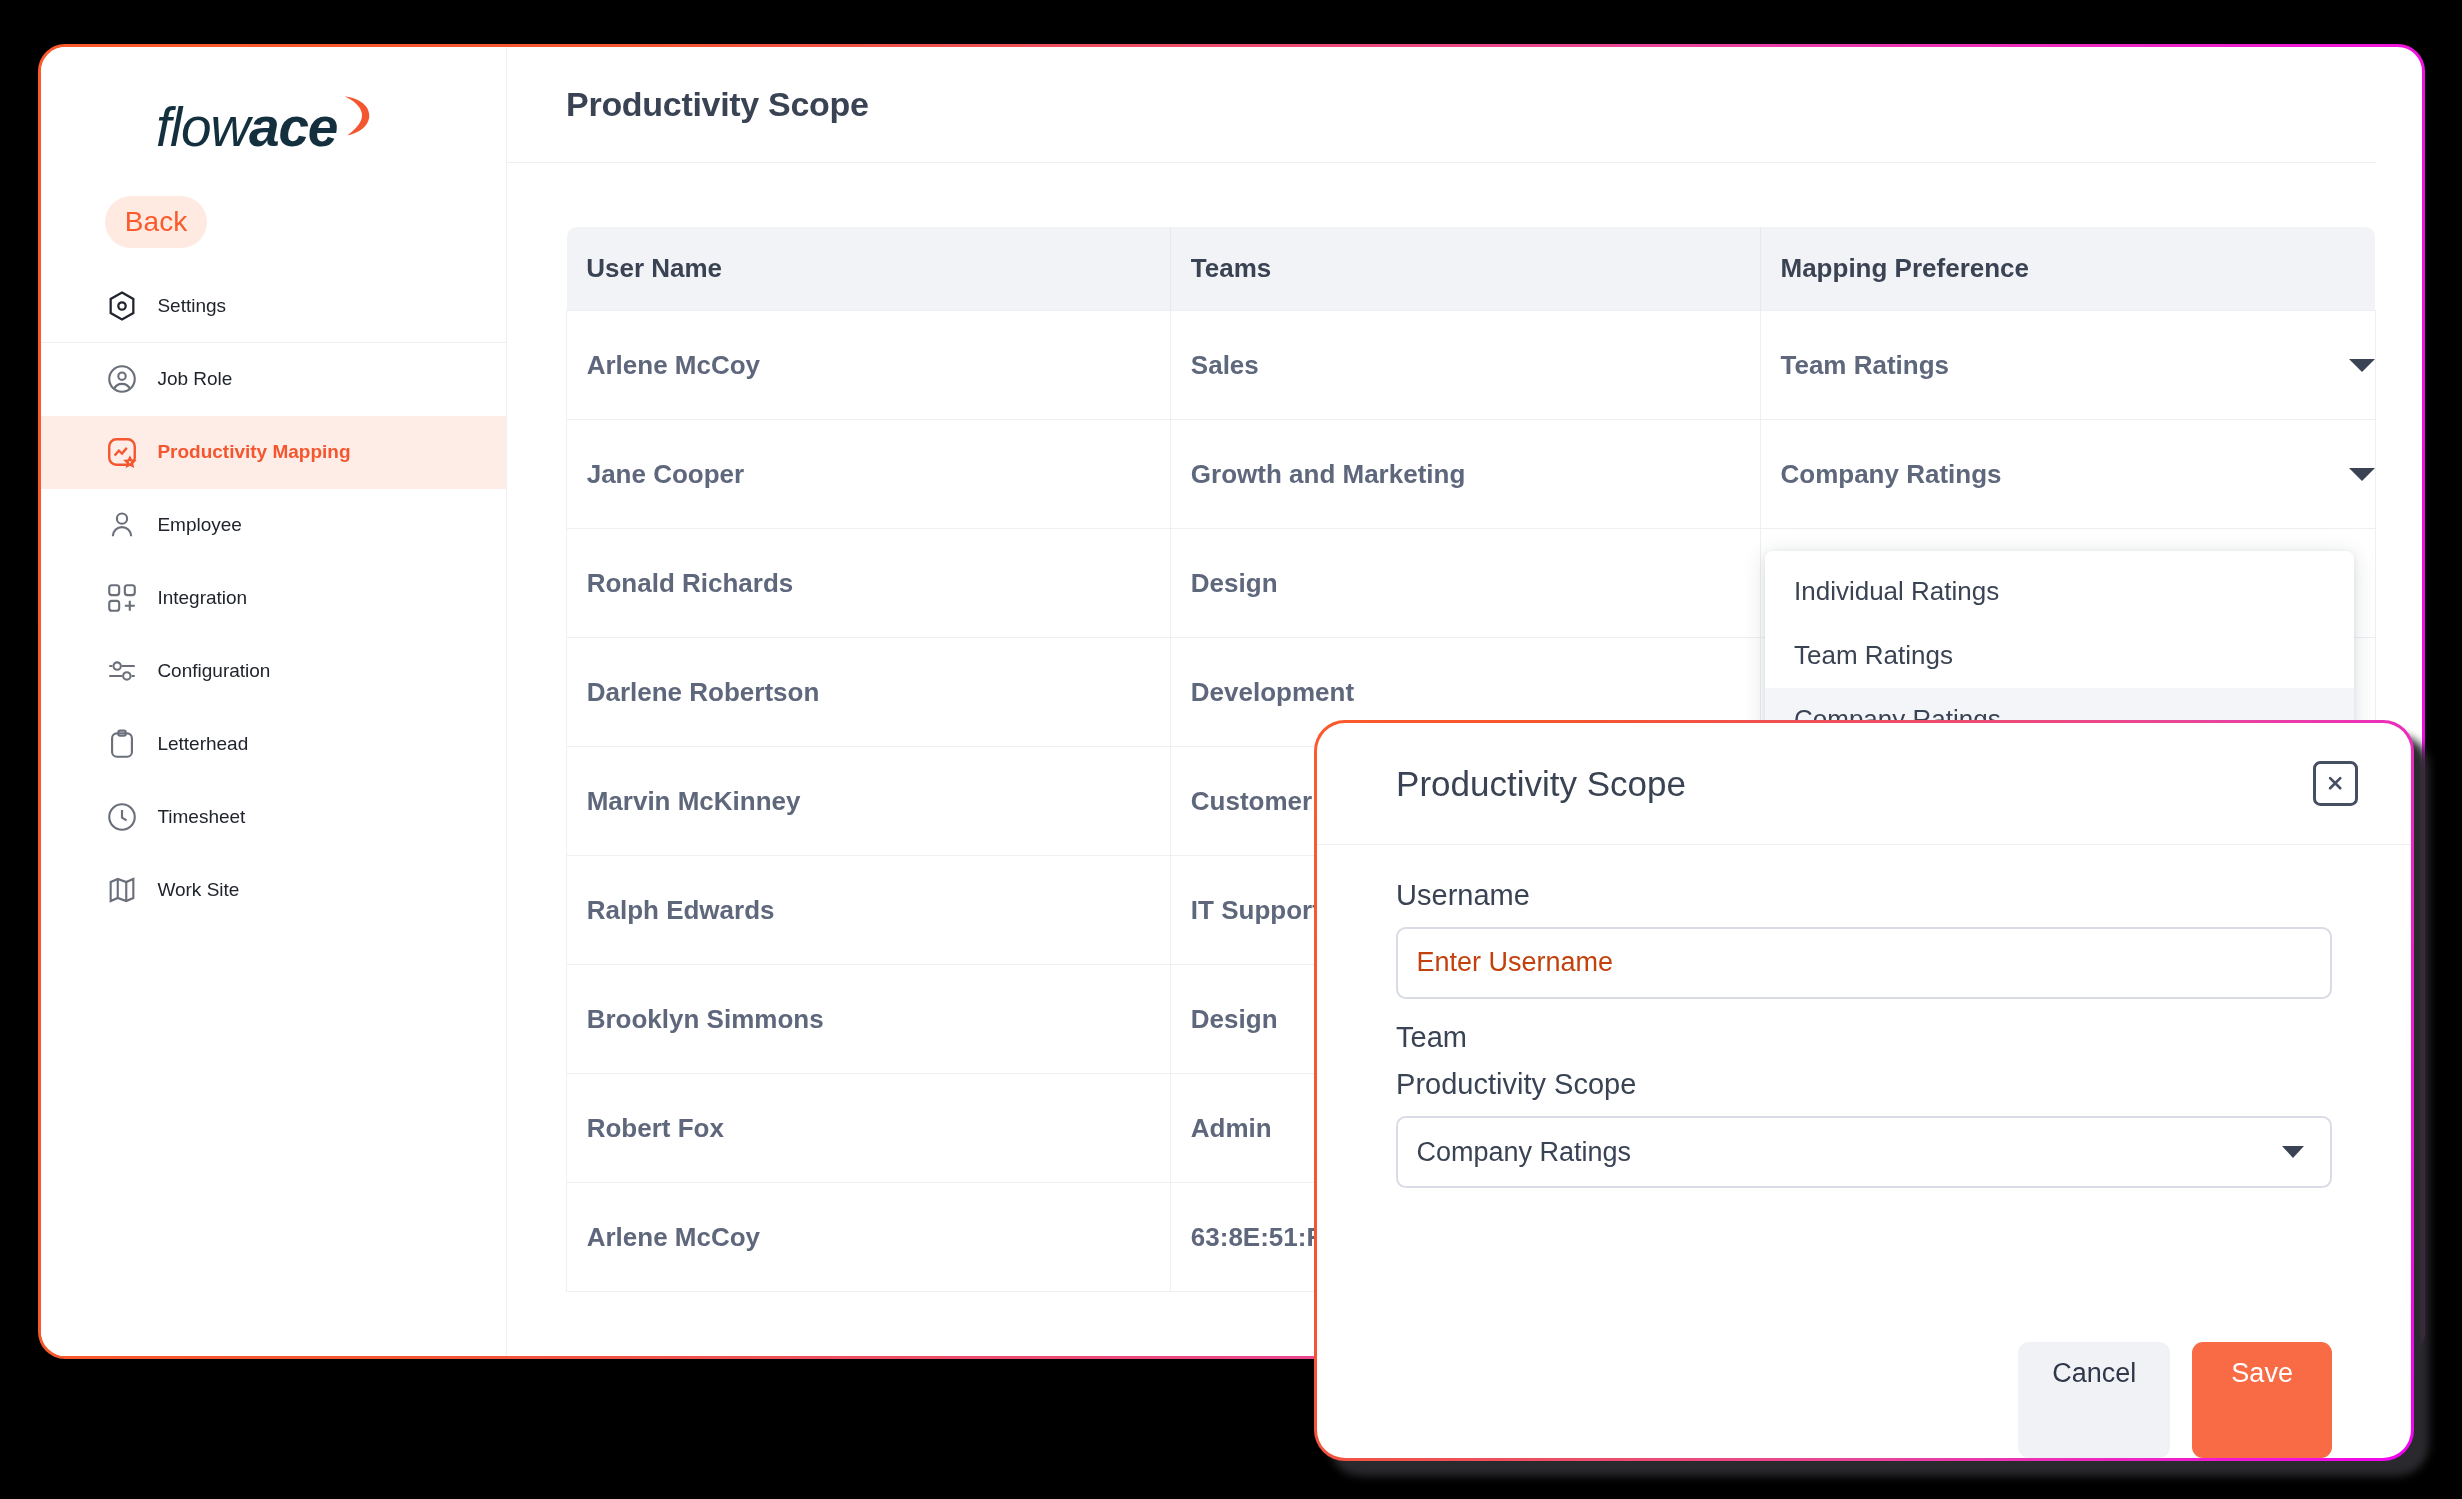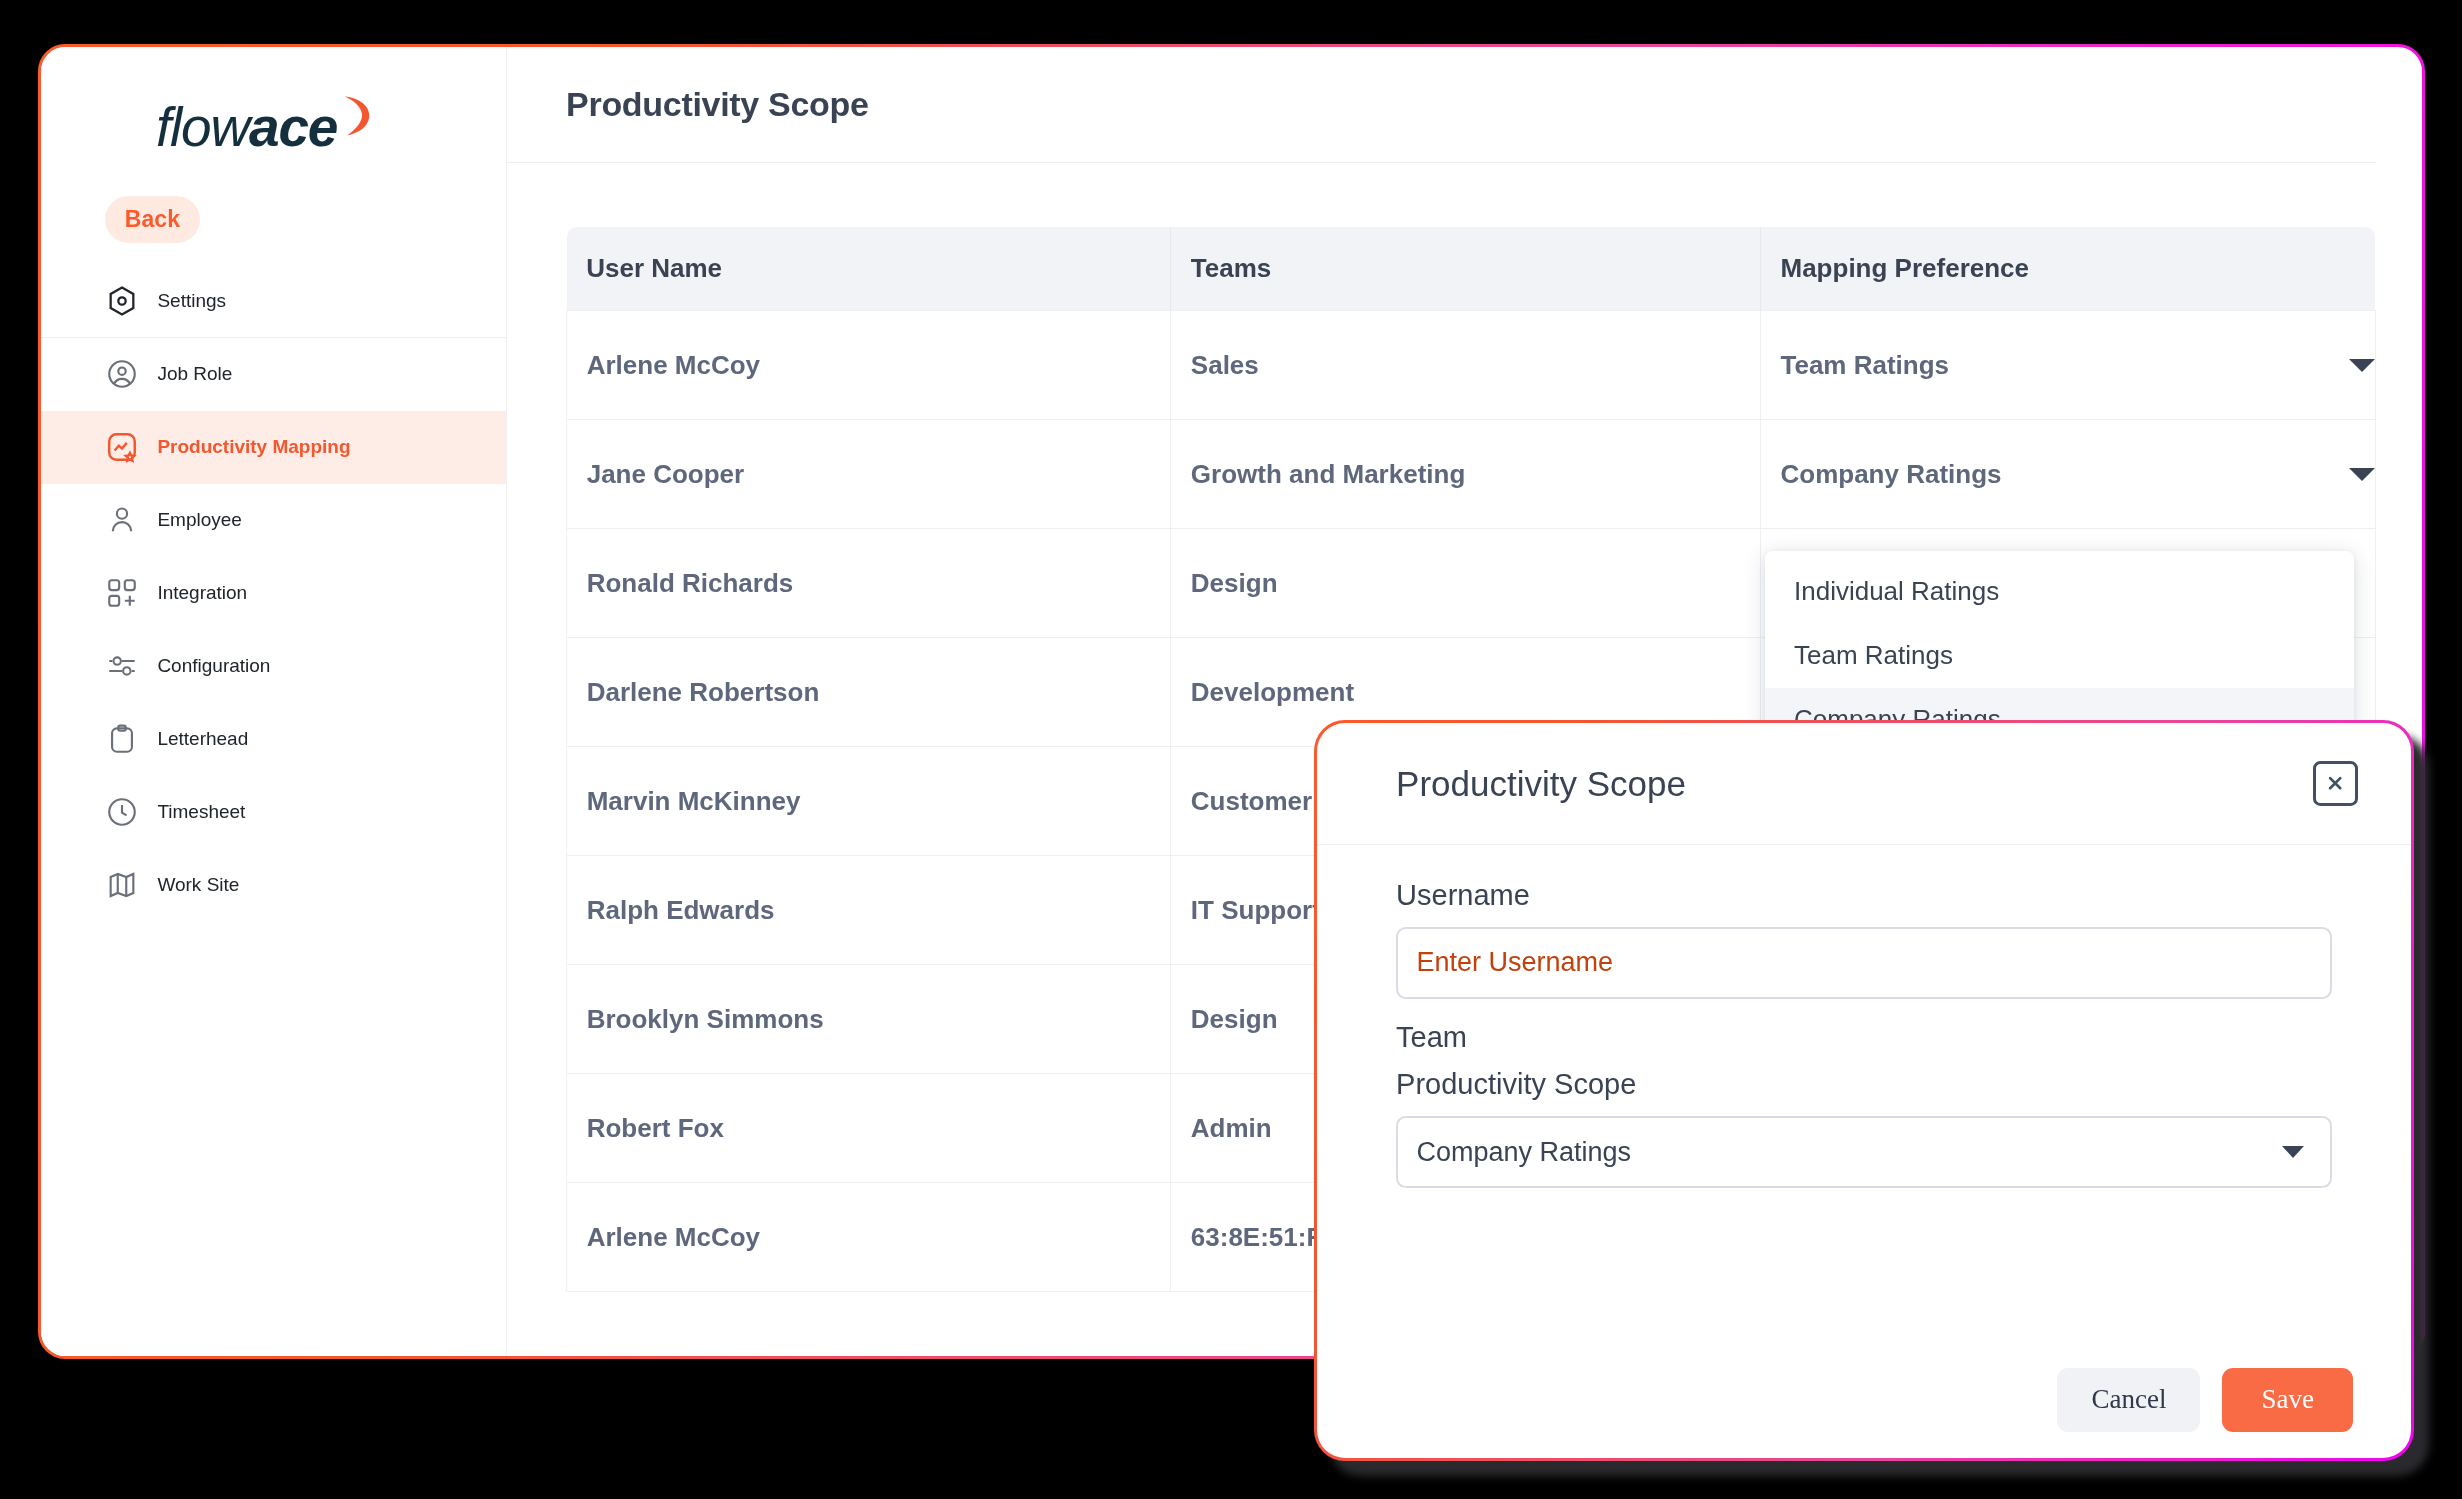--- a/index.html
+++ b/index.html
@@ -79,22 +79,22 @@
   .logo-swoosh {
     margin-left: 3.7px;
     margin-top: -8.6px;
   }
 
   .back-wrap { padding: 16px 0 0 64px; }
   .back-btn {
     display: inline-block;
     background: #FEEAE1;
     color: #FB5A2D;
-    font-size: 23px;
-    font-weight: 700;
+    font-size: 28px;
+    font-weight: 400;
     border-radius: 611px;
     padding: 9.8px 19.6px;
     letter-spacing: 0.1px;
   }
 
   .nav { margin-top: 22px; display: flex; flex-direction: column; }
 
   .nav-item {
     display: flex;
     align-items: center;
@@ -291,25 +291,23 @@
   .sel-caret {
     width: 0; height: 0;
     border-left: 11px solid transparent;
     border-right: 11px solid transparent;
     border-top: 12.2px solid #3A4353;
   }
 
   .modal-foot {
     display: flex;
     justify-content: flex-end;
-    align-items: center;
     gap: 22px;
-    padding: 0 58px 0 0;
+    padding: 0 79px 0 0;
     height: 116px;
-    font-family: Liberation Serif, serif;
   }
   .btn {
     font-size: 27px;
     border-radius: 11px;
     padding: 18.3px 34px;
     font-weight: 400;
     line-height: 1;
   }
   .btn-cancel { background: #F1F2F6; color: #2F374A; }
   .btn-save   { background: #F96B44; color: #FFFFFF; padding: 18.3px 39px; }

